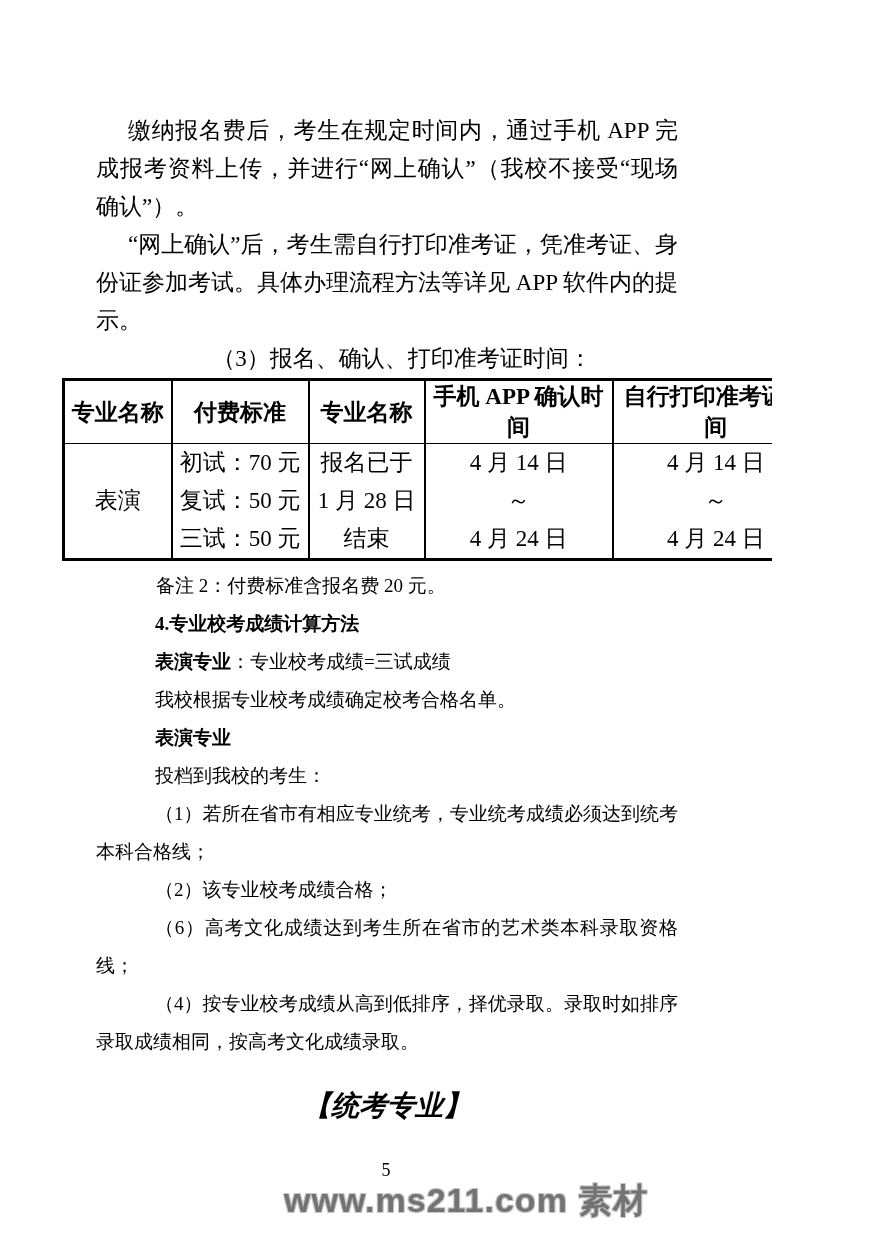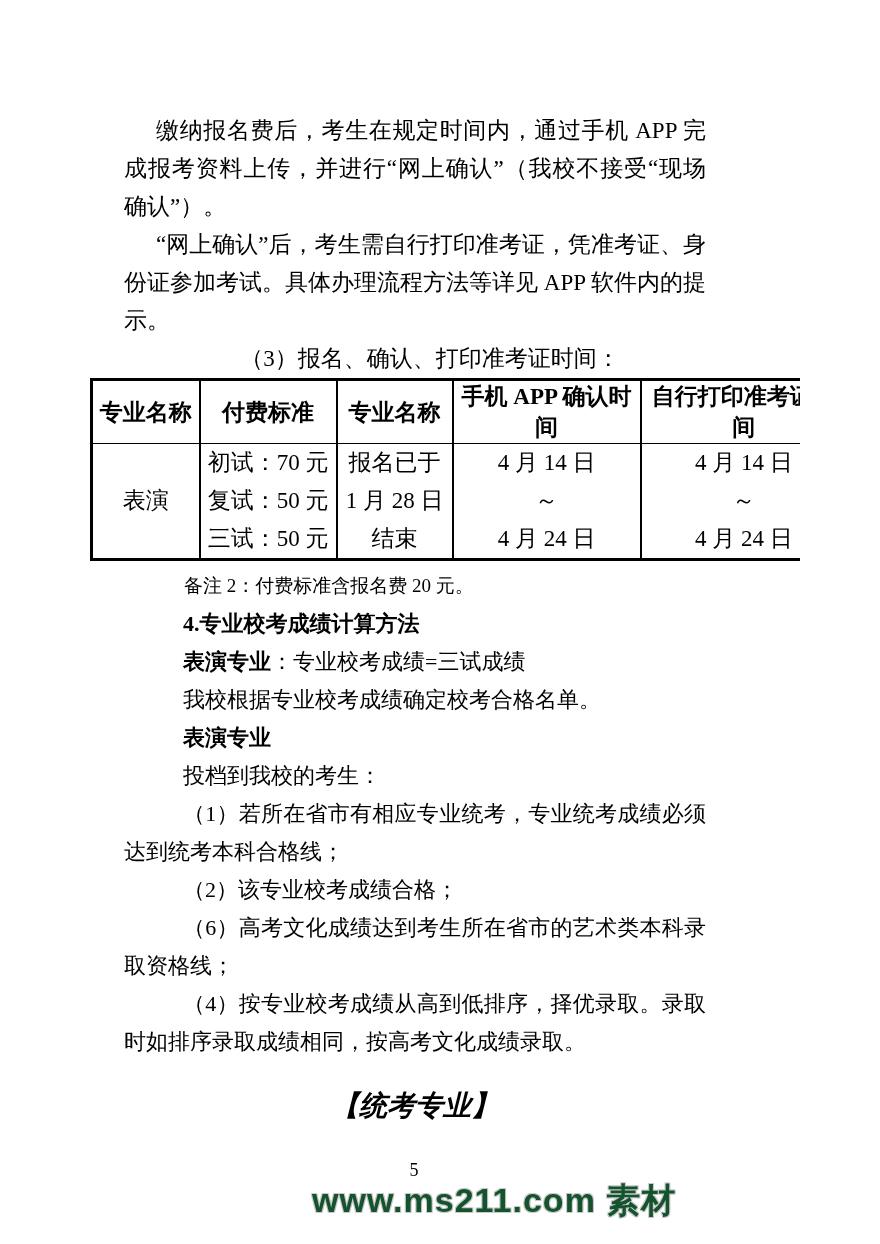--- a/index.html
+++ b/index.html
@@ -3,21 +3,20 @@
 <meta charset="utf-8">
 <style>
   html,body{margin:0;padding:0;background:#ffffff;}
   .page{
     position:relative;
     width:772px;height:1244px;
     background:#ffffff;
     color:#000;
     font-family:"Liberation Serif","DejaVu Serif",serif;
     overflow:hidden;
-    margin-left:28px;
   }
   .content{
     padding:112px 94px 0 96px; 
   }
   
   .para{
     font-size:23px;
     line-height:38px;
     margin:0;
     text-align:justify;
@@ -50,21 +49,21 @@
   
   .note{
     font-size:19px;
     line-height:38px;
     margin:6px 0 0 0;
     text-indent:60px;
     text-align:justify;
   }
   
   .sec{
-    font-size:22px;
+    font-size:19px;
     line-height:38px;
     margin:0;
     text-indent:59px;
     text-align:justify;
   }
   .bold{font-weight:bold;}
   .big-heading{
     margin:22px 0 0 0;
     font-size:28px;
     line-height:46px;
@@ -83,21 +82,21 @@
   }
   .watermark{
     position:absolute;
     left:284px;
     top:1180px;
     font-family:"Liberation Sans","DejaVu Sans",sans-serif;
     font-weight:bold;
     font-size:34px;
     line-height:40px;
     letter-spacing:1px;
-    color:#14532d;
+    color:#737373;
     text-shadow:-1px -1px 0 #c9c9c9,1px -1px 0 #c9c9c9,-1px 1px 0 #c9c9c9,1px 1px 0 #c9c9c9,0 0 1px #c9c9c9;
   }
 </style>
 </head>
 <body>
 
 <div class="page">
   <div class="content">
 
     <p class="para indent-sm">缴纳报名费后，考生在规定时间内，通过手机 APP 完成报考资料上传，并进行“网上确认”（我校不接受“现场确认”）。</p>

